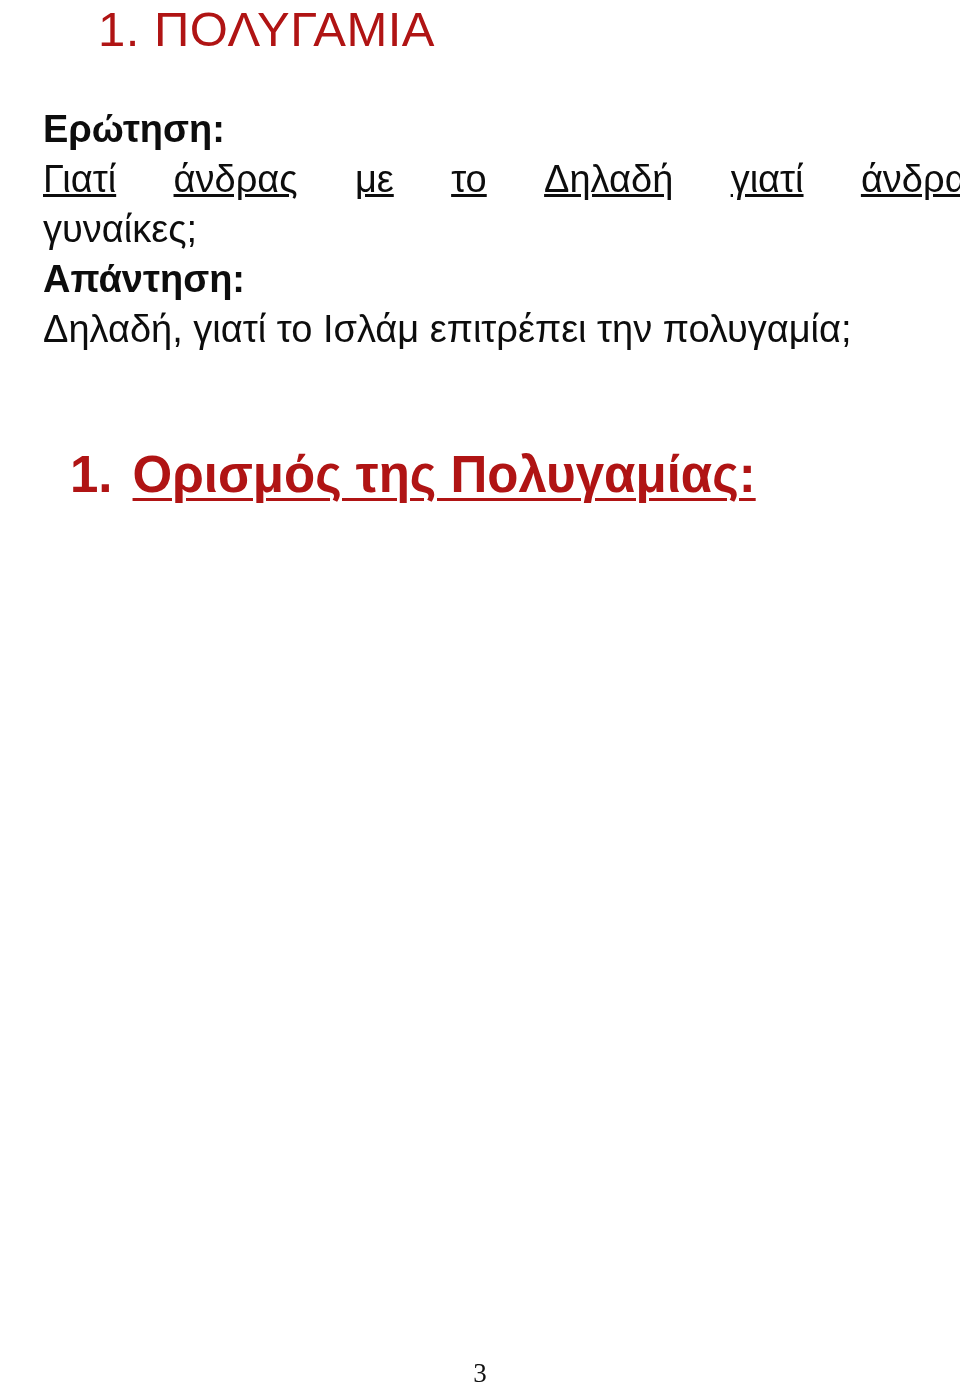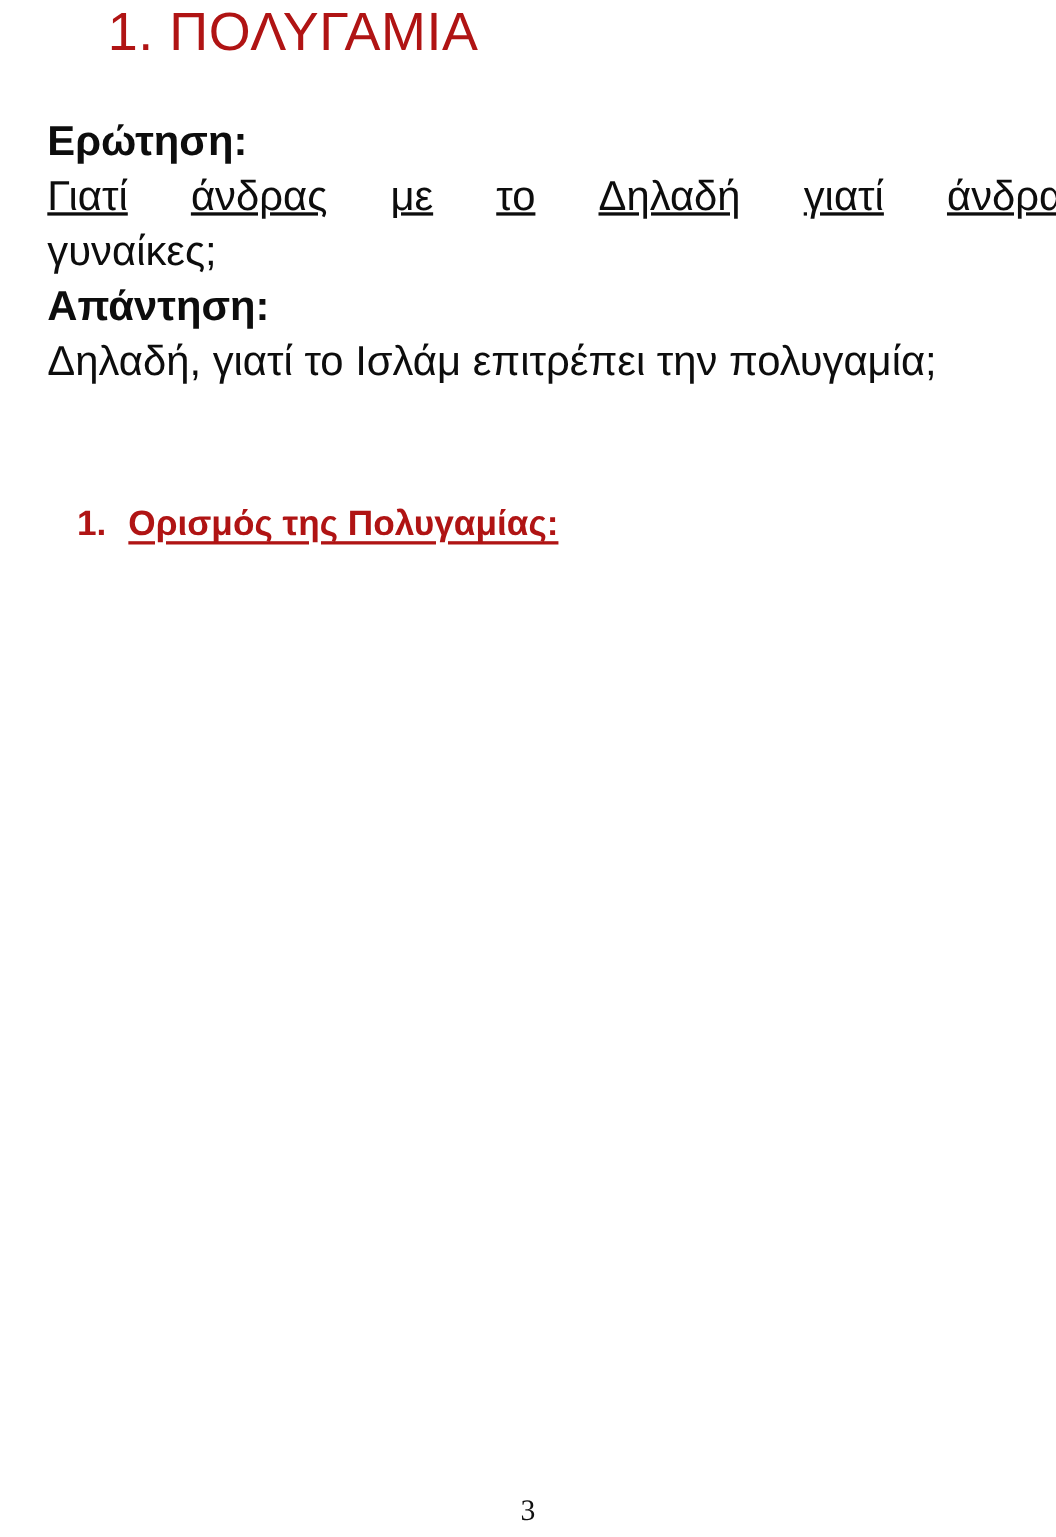--- a/index.html
+++ b/index.html
@@ -64,21 +64,21 @@
     white-space: nowrap;
     text-decoration: underline;
   }
   .line-justify > span { display: inline-block; }
 
   
   .numbered-item {
     position: absolute;
     left: 70px;
     top: 450px;
-    font-size: 32px;
+    font-size: 51px;
     line-height: 50px;
     color: #b01414;
     font-weight: bold;
     white-space: nowrap;
   }
   .numbered-item .item-num {
     display: inline-block;
     margin-right: 20px;
     text-decoration: none;
   }

